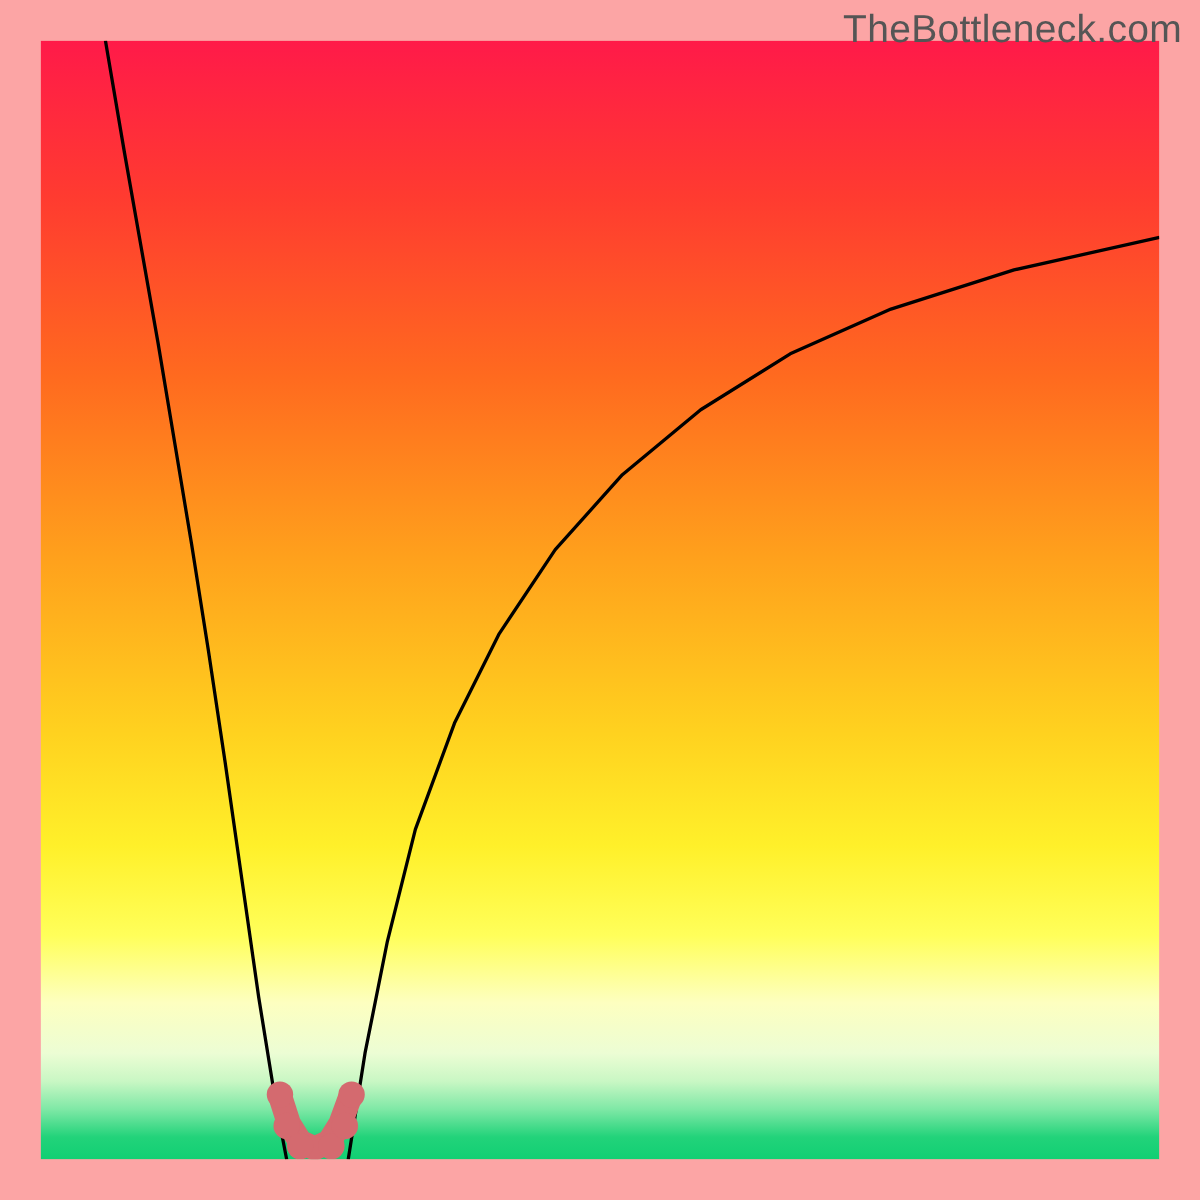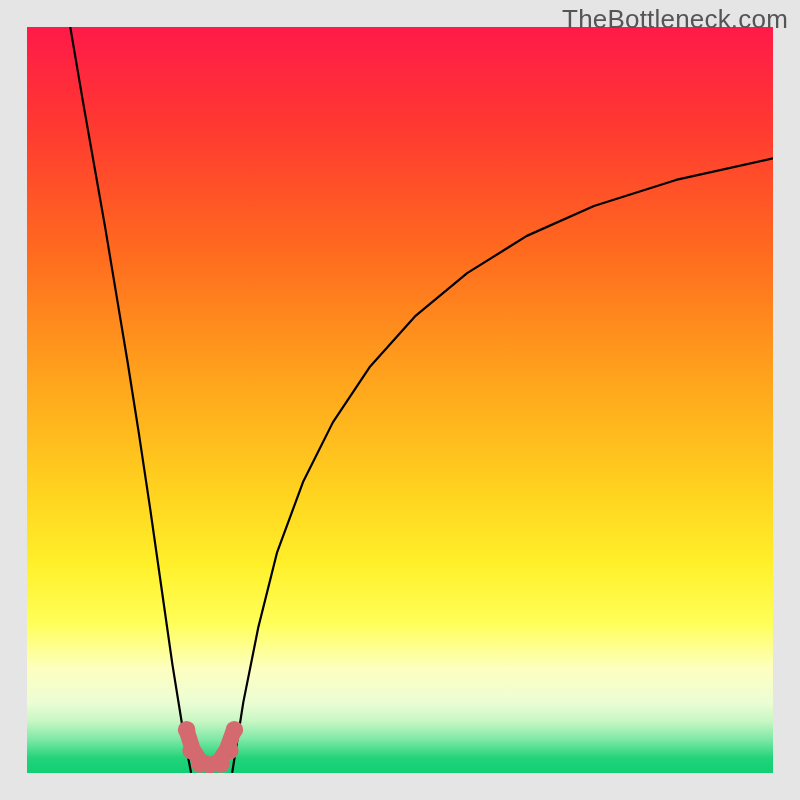--- a/index.html
+++ b/index.html
@@ -7,21 +7,21 @@
     padding: 0;
     width: 800px;
     height: 800px;
     overflow: hidden;
     background: #000;
     font-family: Arial, Helvetica, sans-serif;
   }
   .outer {
     width: 800px;
     height: 800px;
-    background: #e5e5e5;
+    background: #fca5a5;
     position: relative;
   }
   .watermark {
     position: absolute;
     top: 4px;
     right: 12px;
     font-size: 26px;
     font-weight: 500;
     color: #555;
     letter-spacing: 0.2px;

